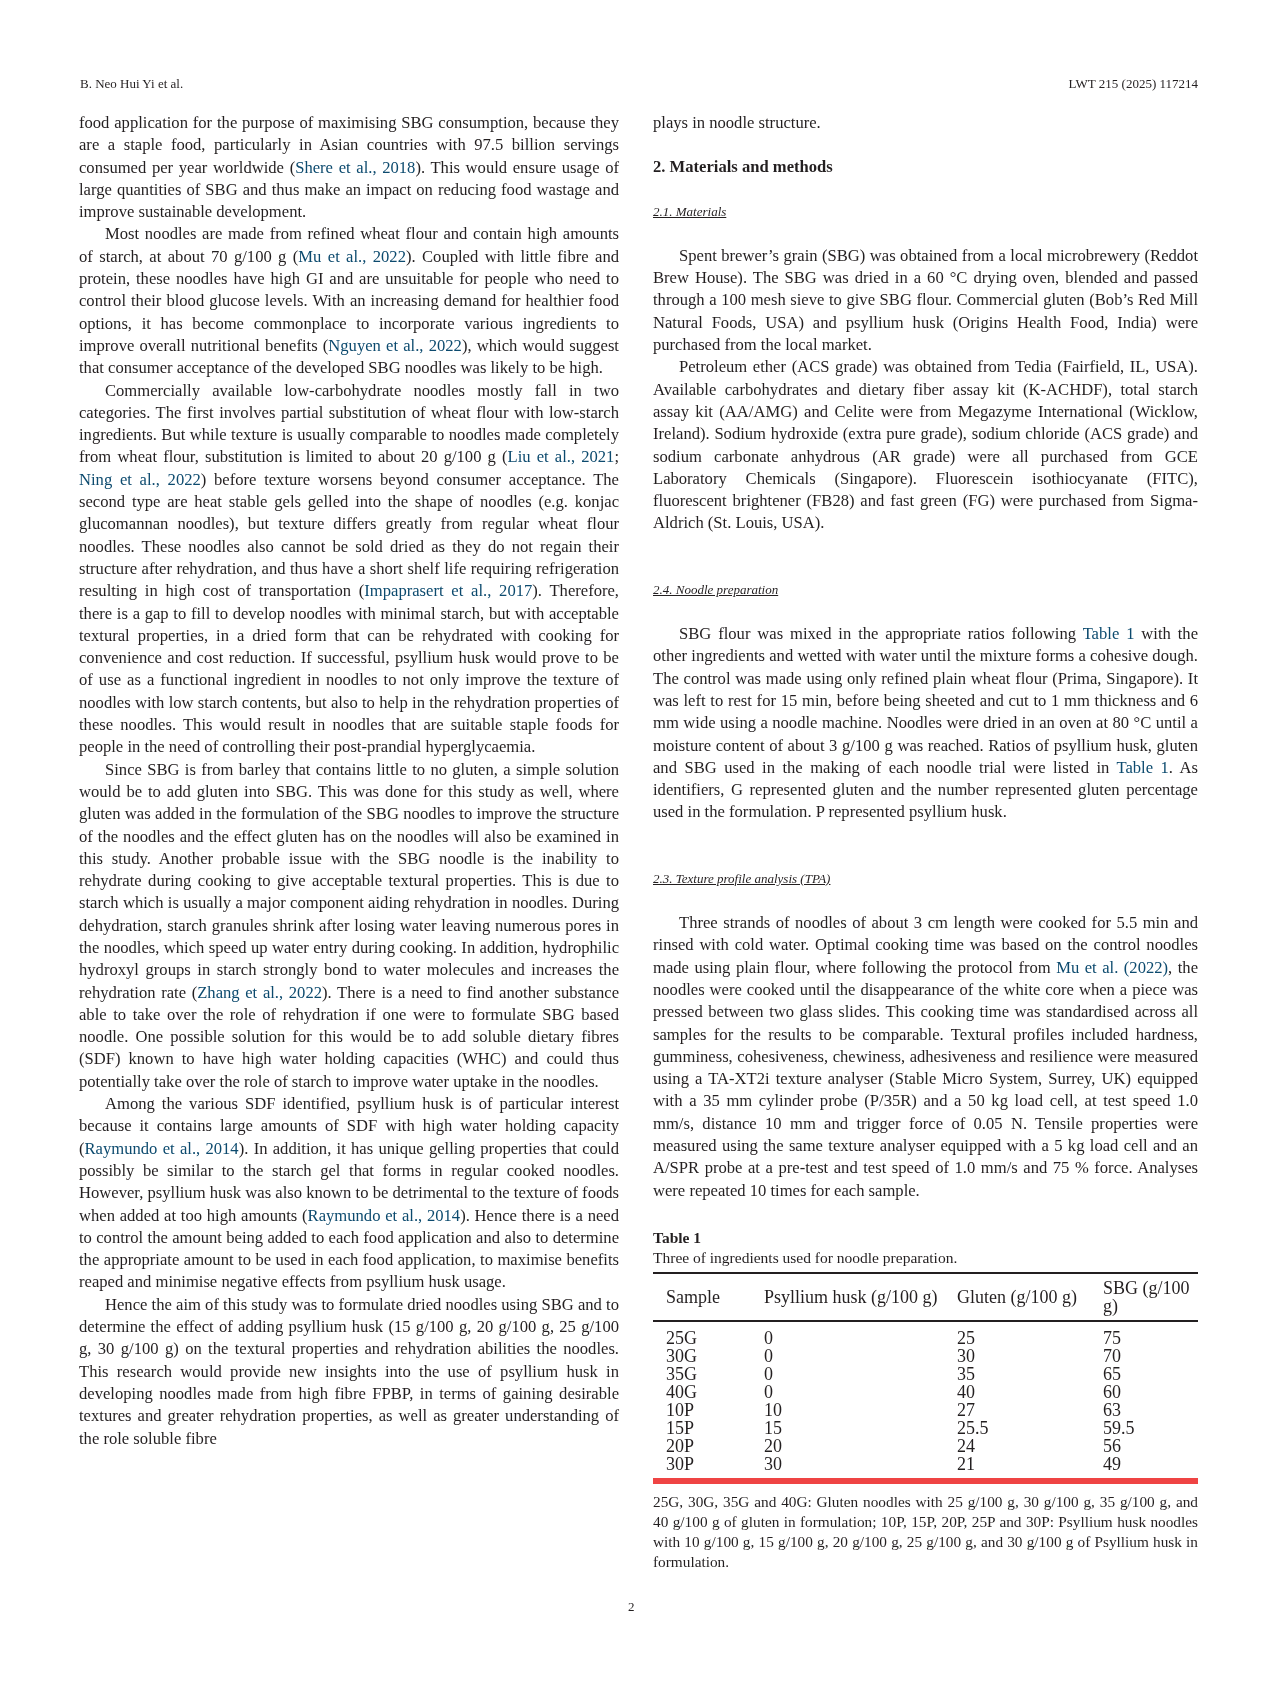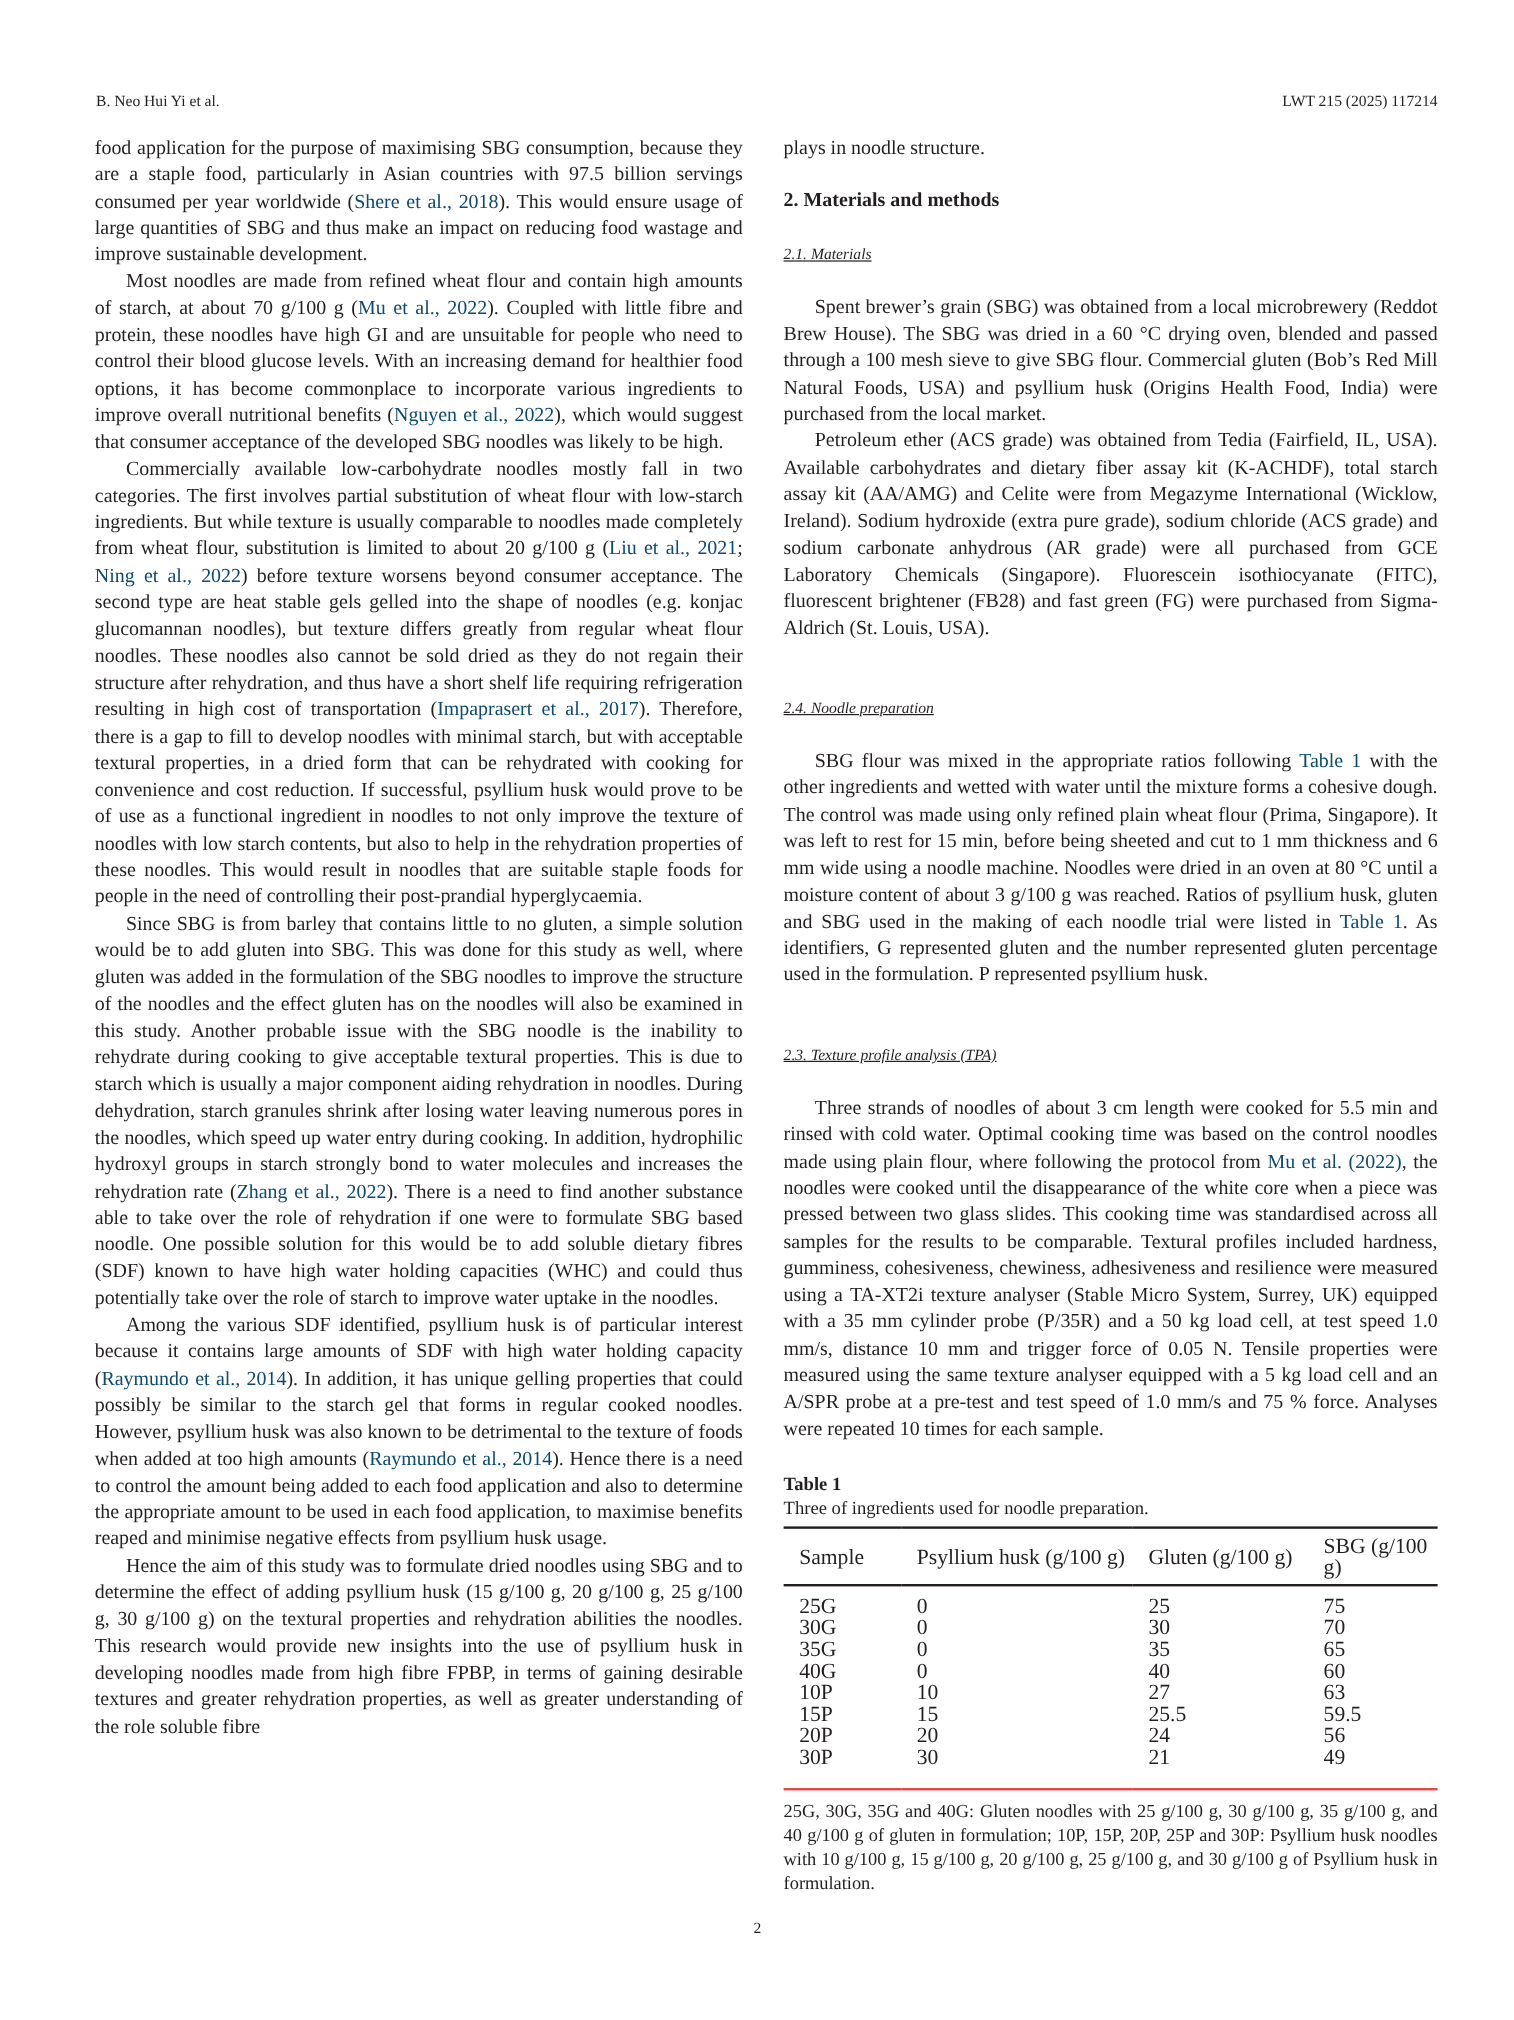--- a/index.html
+++ b/index.html
@@ -30,21 +30,21 @@
   .table-title { font-weight: bold; font-size: 15.5px; line-height: 20px; }
   .table-caption { font-size: 15.5px; line-height: 20px; }
   table { border-collapse: collapse; width: 100%; margin-top: 4px; font-size: 18px; }
   thead th {
     text-align: left; font-weight: normal; padding: 5px 0 5px 13px;
     border-top: 2px solid #231f20; border-bottom: 2px solid #231f20;
     line-height: 18px;
   }
   tbody td { padding: 0 0 0 13px; line-height: 18px; }
   tbody tr:first-child td { padding-top: 7px; }
-  tbody tr:last-child td { padding-bottom: 17px; border-bottom: 2px solid #ef4444; margin-top: 28px; }
+  tbody tr:last-child td { padding-bottom: 5px; border-bottom: 6px solid #ef4444; margin-top: 28px; }
   col.c1 { width: 98px; } col.c2 { width: 193px; } col.c3 { width: 146px; }
   .table-foot { font-size: 15.3px; line-height: 20px; margin-top: 8px; text-align: justify; }
   .page-num { position: absolute; top: 1599px; left: 628px; font-size: 13px; }
 </style>
 </head>
 <body>
 
 <div class="running-head rh-left">B. Neo Hui Yi et al.</div>
 <div class="running-head rh-right">LWT 215 (2025) 117214</div>
 

